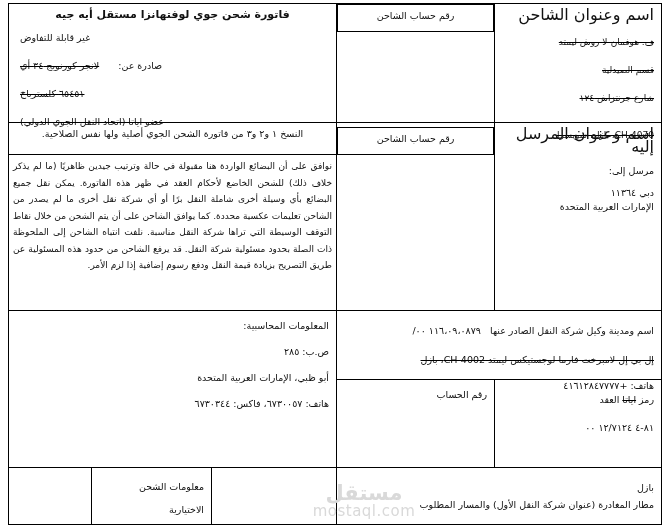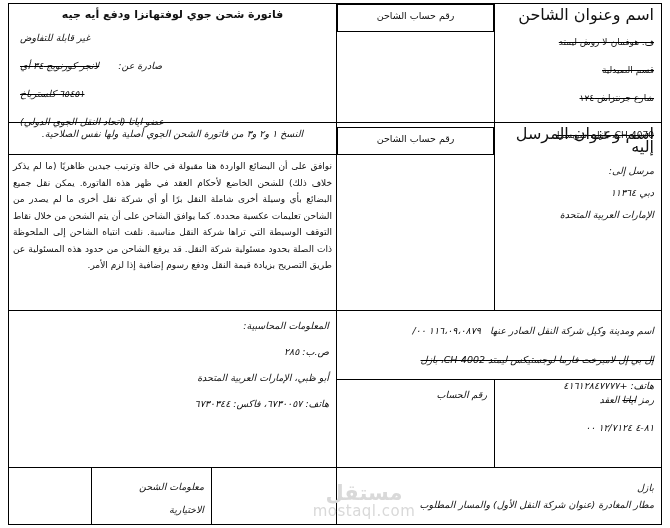--- a/index.html
+++ b/index.html
@@ -43,21 +43,20 @@
 
   
   .hdr {
     font-weight: normal;
     font-size: 16px;
     line-height: 13px;
   }
   .txt {
     font-size: 9.5px;
     line-height: 14px;
-    font-style: italic;
   }
   .txt-sm {
     font-size: 9px;
     line-height: 13px;
   }
   .para {
     font-size: 9px;
     line-height: 16.5px;
     text-align: justify;
     text-align-last: right;
@@ -126,21 +125,21 @@
   .pad6 { padding: 4px 7px; }
 </style>
 </head>
 <body>
 
 <div id="page">
 
   <div class="outer"></div>
 
   <div class="cell pad6" style="left:9px; top:4px; width:327px; height:118px;">
-    <div class="title">فاتورة شحن جوي   لوفتهانزا ودفع أيه جيه</div>
+    <div class="title">فاتورة شحن جوي   لوفتهانزا مستقل أيه جيه</div>
     <div class="txt" style="margin-top:9px; text-align:left; padding-left:4px;">غير قابلة للتفاوض</div>
     <div style="margin-top:9px; text-align:left; padding-left:4px;">
       <span class="txt">صادرة عن:</span>
       <span class="txt strike sq-red" style="margin-right:14px;">لانجر كورنويج ٣٤ أي</span>
     </div>
     <div style="margin-top:7px; text-align:left; padding-left:4px;">
       <span class="txt strike sq-red">٦٥٤٥١ كلسترباخ</span>
     </div>
     <div style="margin-top:7px; text-align:left; padding-left:4px;">
       <span class="txt strike sq-red">عضو اياتا (اتحاد النقل الجوي الدولي)</span>
@@ -182,21 +181,21 @@
   <div class="cell boxed pad6" style="left:337px; top:127px; width:157px; height:28px;">
     <div class="small-label center">رقم حساب الشاحن</div>
   </div>
 
   <div class="cell" style="left:494px; top:123px; width:1px; height:187px; background:#000;"></div>
 
   <div class="cell pad6" style="left:495px; top:123px; width:166px; height:187px;">
     <div class="hdr">اسم وعنوان المرسل إليه</div>
     <div class="txt" style="margin-top:11px;">مرسل إلى:</div>
     <div class="txt" style="margin-top:8px;">دبي ١١٣٦٤</div>
-    <div class="txt" style="margin-top:8px;">الإمارات العربية المتحدة</div>
+    <div class="txt" style="">الإمارات العربية المتحدة</div>
   </div>
 
   <div class="cell" style="left:9px; top:154px; width:328px; height:1px; background:#000;"></div>
 
   <div class="cell" style="left:13px; top:158px; width:319px; height:150px;">
     <div class="para">نوافق على أن البضائع الواردة هنا مقبولة في حالة وترتيب جيدين ظاهريًا (ما لم يذكر خلاف ذلك) للشحن الخاضع لأحكام العقد في ظهر هذه الفاتورة. يمكن نقل جميع البضائع بأي وسيلة أخرى شاملة النقل برًا أو أي شركة نقل أخرى ما لم يصدر من الشاحن تعليمات عكسية محددة. كما يوافق الشاحن على أن يتم الشحن من خلال نقاط التوقف الوسيطة التي تراها شركة النقل مناسبة. نلفت انتباه الشاحن إلى الملحوظة ذات الصلة بحدود مسئولية شركة النقل. قد يرفع الشاحن من حدود هذه المسئولية عن طريق التصريح بزيادة قيمة النقل ودفع رسوم إضافية إذا لزم الأمر.</div>
   </div>
 
   <div class="cell" style="left:9px; top:310px; width:652px; height:1px; background:#000;"></div>
 

